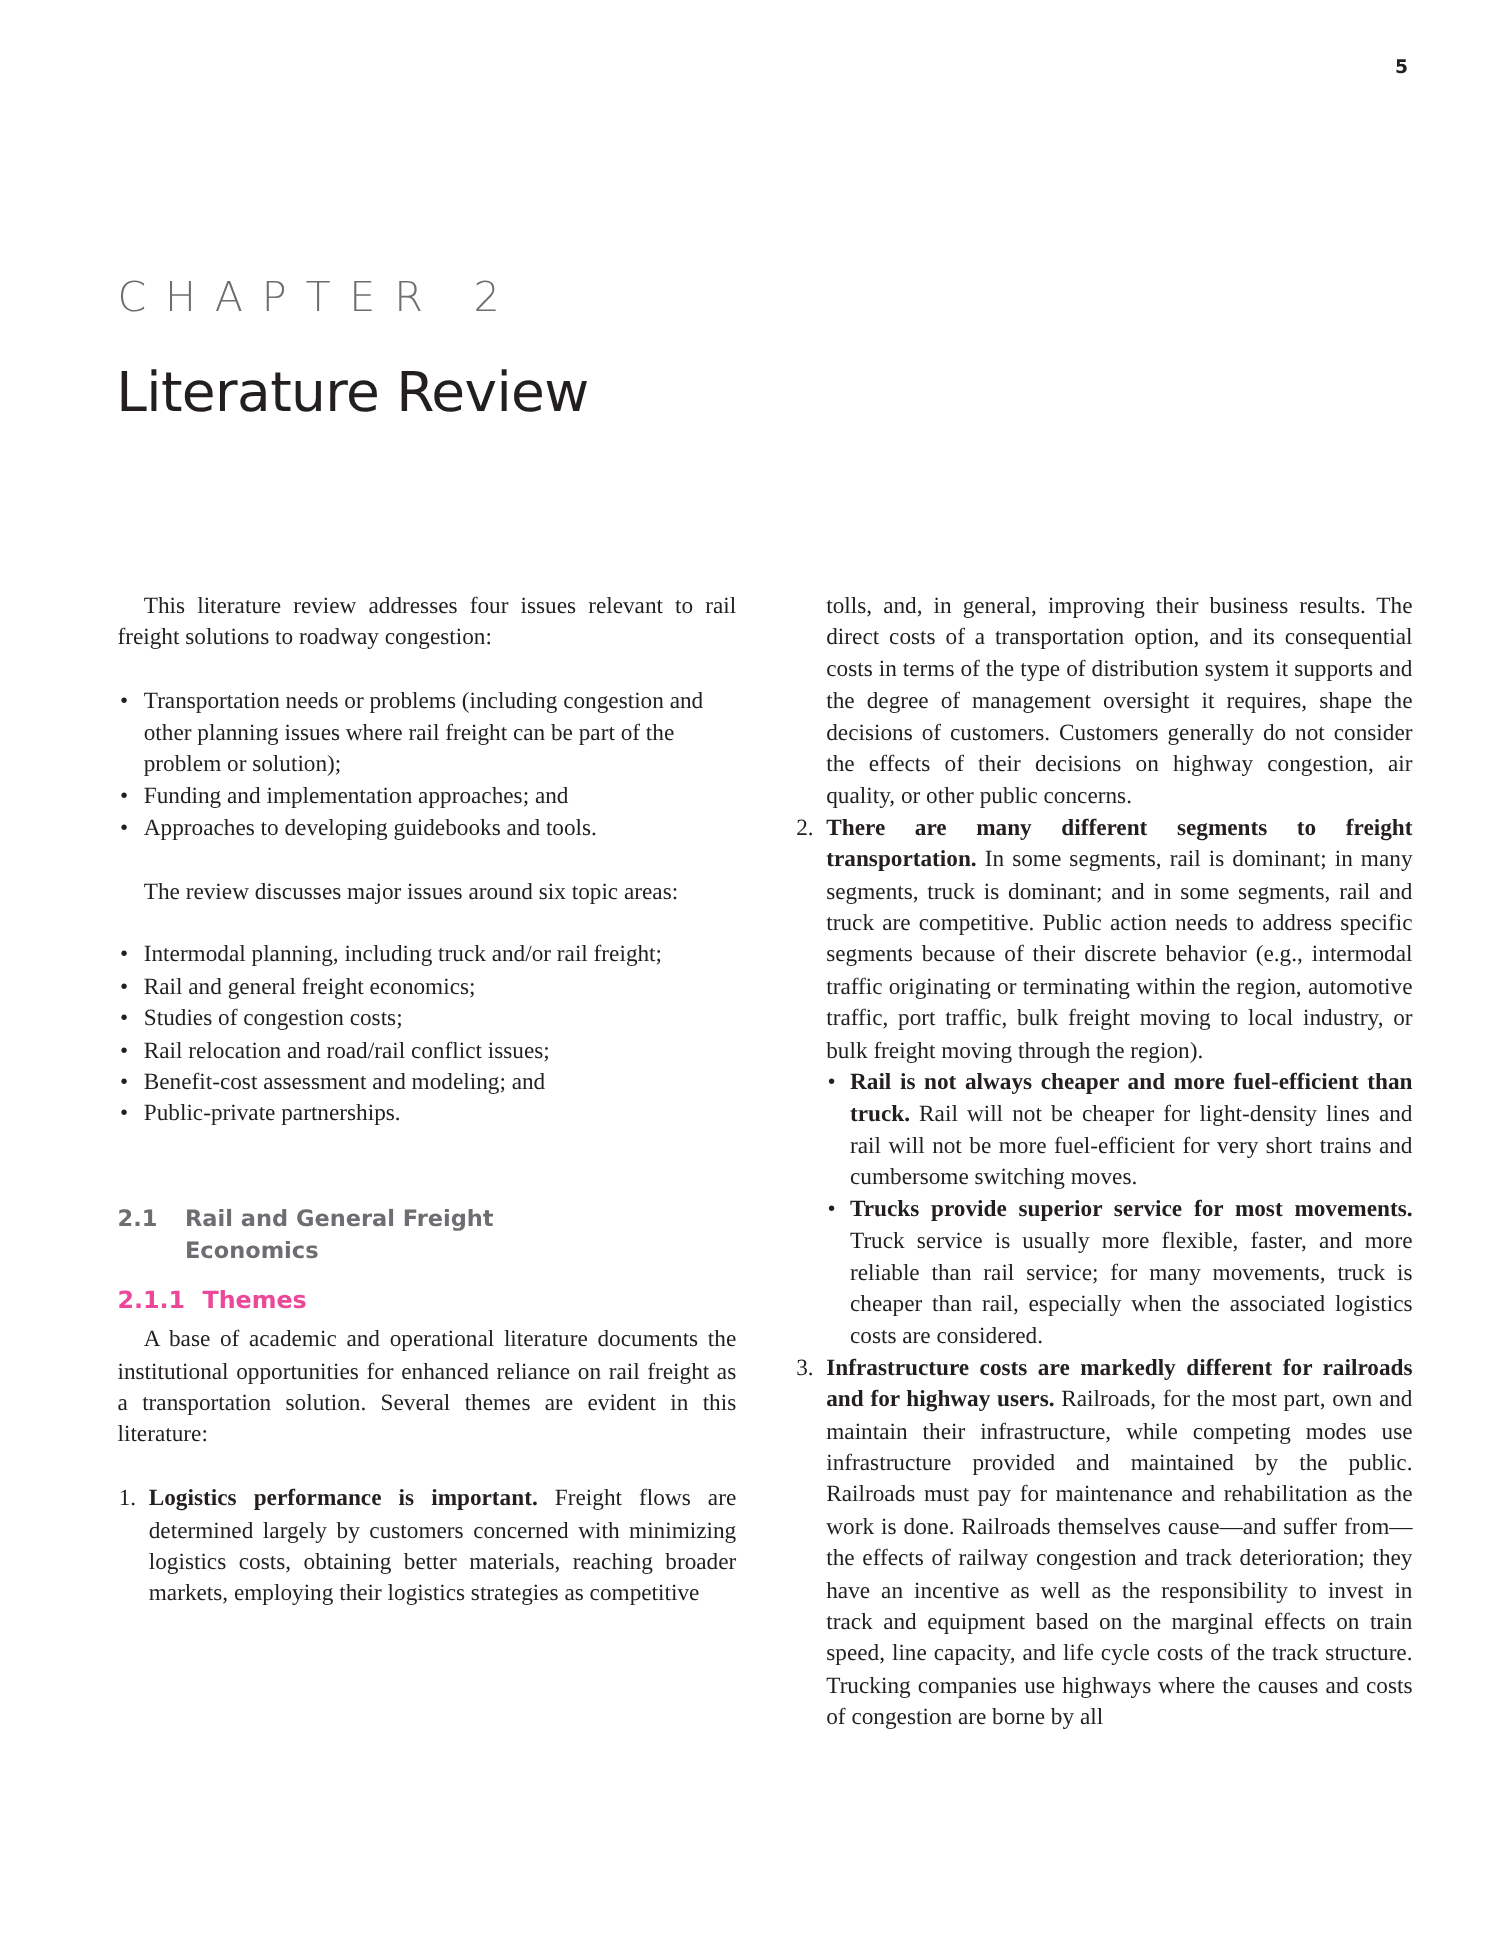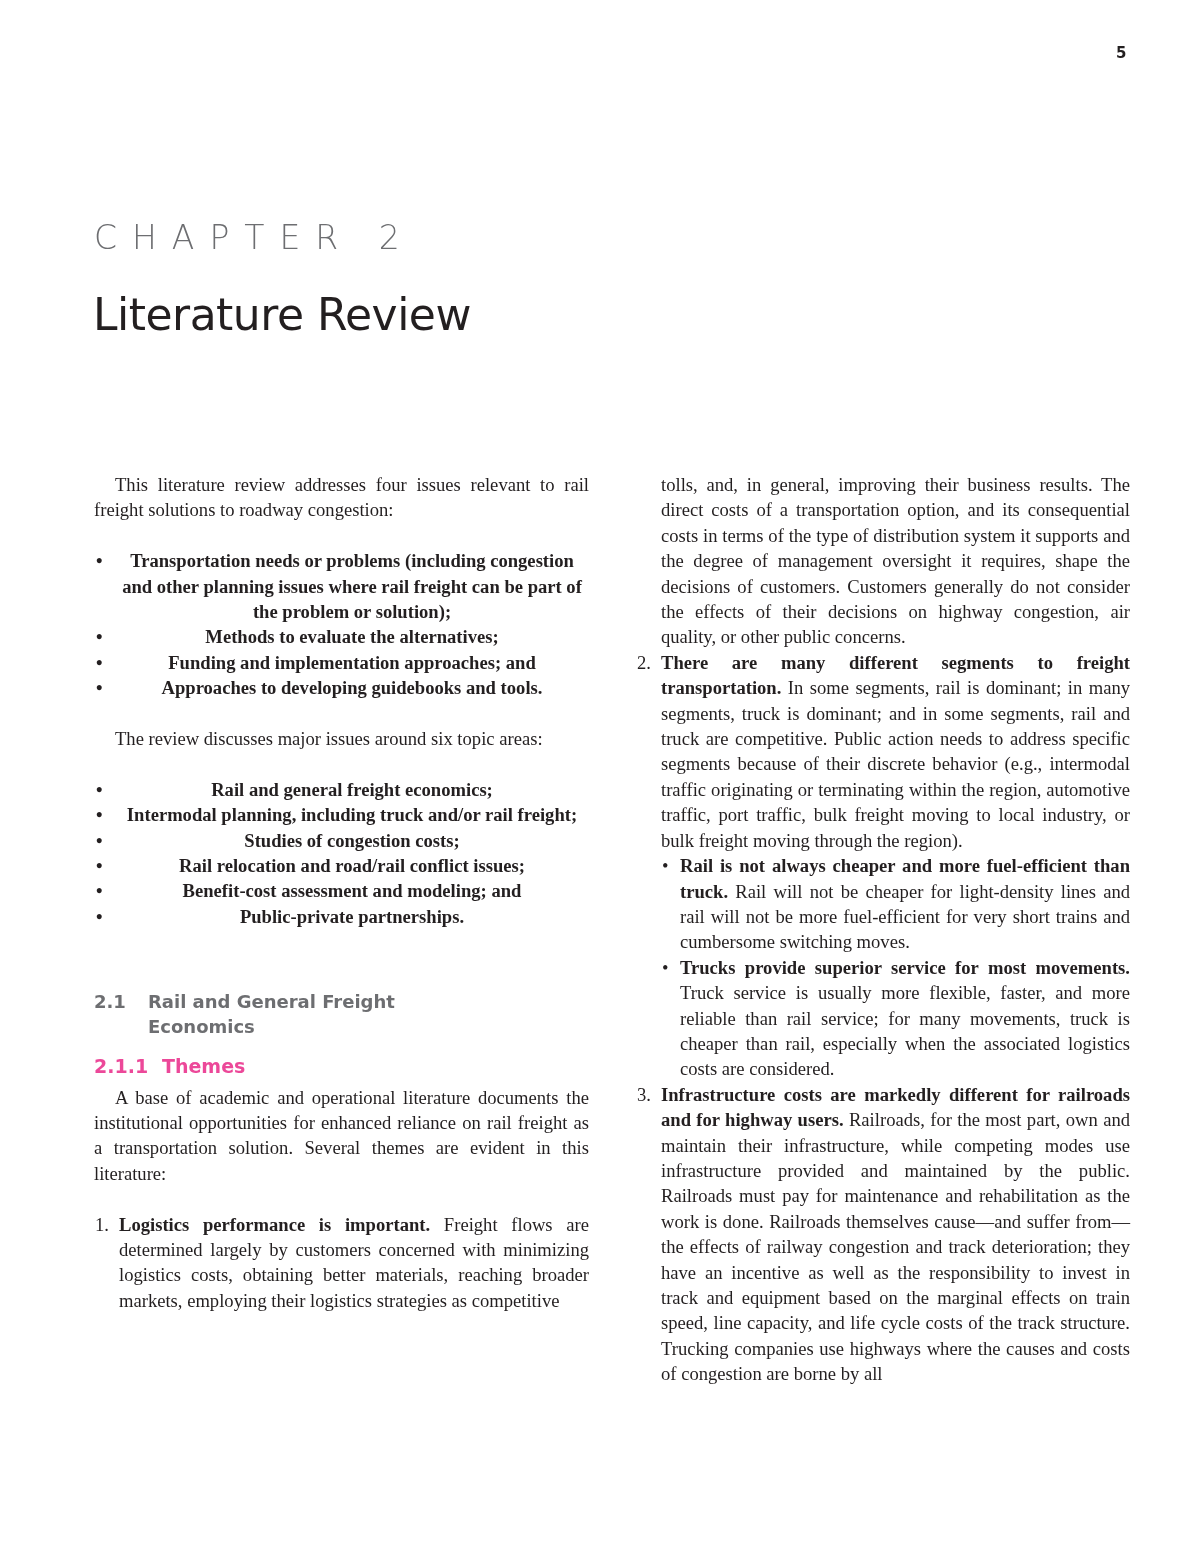--- a/index.html
+++ b/index.html
@@ -10,21 +10,21 @@
 
   .col { position: absolute; top: 472px; font-family: "Liberation Serif", serif; font-size: 18.6px; line-height: 25.4px; color: #231f20; }
   .col-left { left: 94px; width: 495px; }
   .col-right { left: 636px; width: 494px; }
 
   p { margin: 0; text-align: justify; }
   .indent { text-indent: 21px; }
   .gap { height: 25.4px; }
 
   ul.bullets { list-style: none; margin: 0; padding: 0; }
-  ul.bullets li { position: relative; padding-left: 21px; text-align: center; font-weight: bold; }
+  ul.bullets li { position: relative; padding-left: 21px; text-align: left; }
   ul.bullets li::before { content: "\2022"; position: absolute; left: 2px; top: 0; }
 
   .section-h { font-family: "DejaVu Sans", sans-serif; font-weight: bold; font-size: 18px; line-height: 25px; color: #6d6e71; margin-top: 34px; display: flex; }
   .section-h .num { width: 54px; flex: none; }
   .subsection-h { font-family: "DejaVu Sans", sans-serif; font-weight: bold; font-size: 19px; line-height: 25px; color: #ec4899; margin-top: 14px; margin-bottom: 6px; display: flex; }
   .subsection-h .num { width: 68px; flex: none; }
 
   ol.numbered { list-style: none; margin: 0; padding: 0; }
   ol.numbered > li { position: relative; padding-left: 25px; text-align: justify; }
   ol.numbered > li .marker { position: absolute; left: 1px; top: 0; }
@@ -39,30 +39,29 @@
 
 <div class="page-number">5</div>
 <div class="chapter-label">CHAPTER 2</div>
 <h1 class="chapter-title" style="margin:0;font-weight:normal;">Literature Review</h1>
 
 <div class="col col-left">
   <p class="indent">This literature review addresses four issues relevant to rail freight solutions to roadway congestion:</p>
   <div class="gap"></div>
   <ul class="bullets">
     <li>Transportation needs or problems (including congestion and other planning issues where rail freight can be part of the problem or solution);</li>
-    <li>Methods to evaluate the alternatives;</li>
     <li>Funding and implementation approaches; and</li>
     <li>Approaches to developing guidebooks and tools.</li>
   </ul>
   <div class="gap"></div>
   <p class="indent">The review discusses major issues around six topic areas:</p>
   <div class="gap"></div>
   <ul class="bullets">
+    <li>Intermodal planning, including truck and/or rail freight;</li>
     <li>Rail and general freight economics;</li>
-    <li>Intermodal planning, including truck and/or rail freight;</li>
     <li>Studies of congestion costs;</li>
     <li>Rail relocation and road/rail conflict issues;</li>
     <li>Benefit-cost assessment and modeling; and</li>
     <li>Public-private partnerships.</li>
   </ul>
   <div class="gap"></div>
 
   <h2 class="section-h">
     <span class="num">2.1</span>
     <span style="width:300px">Rail and General Freight Economics</span>

